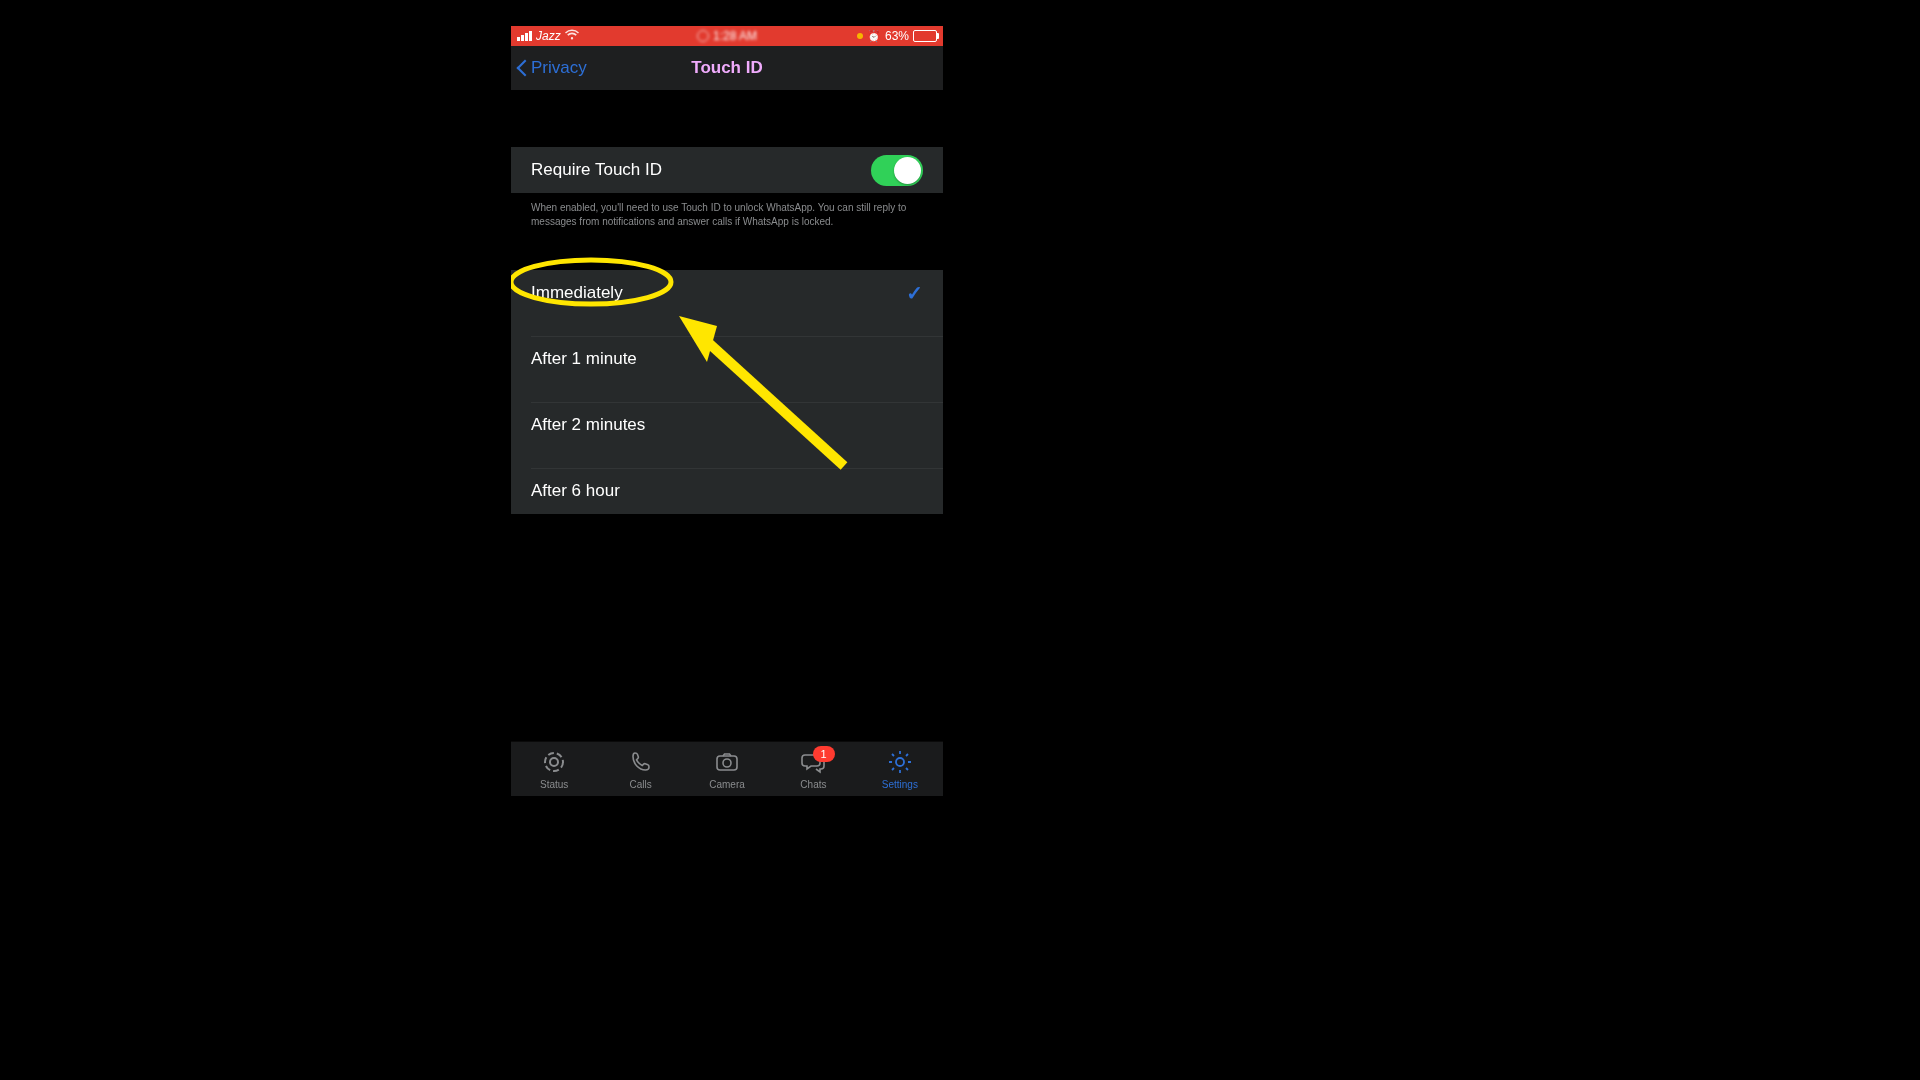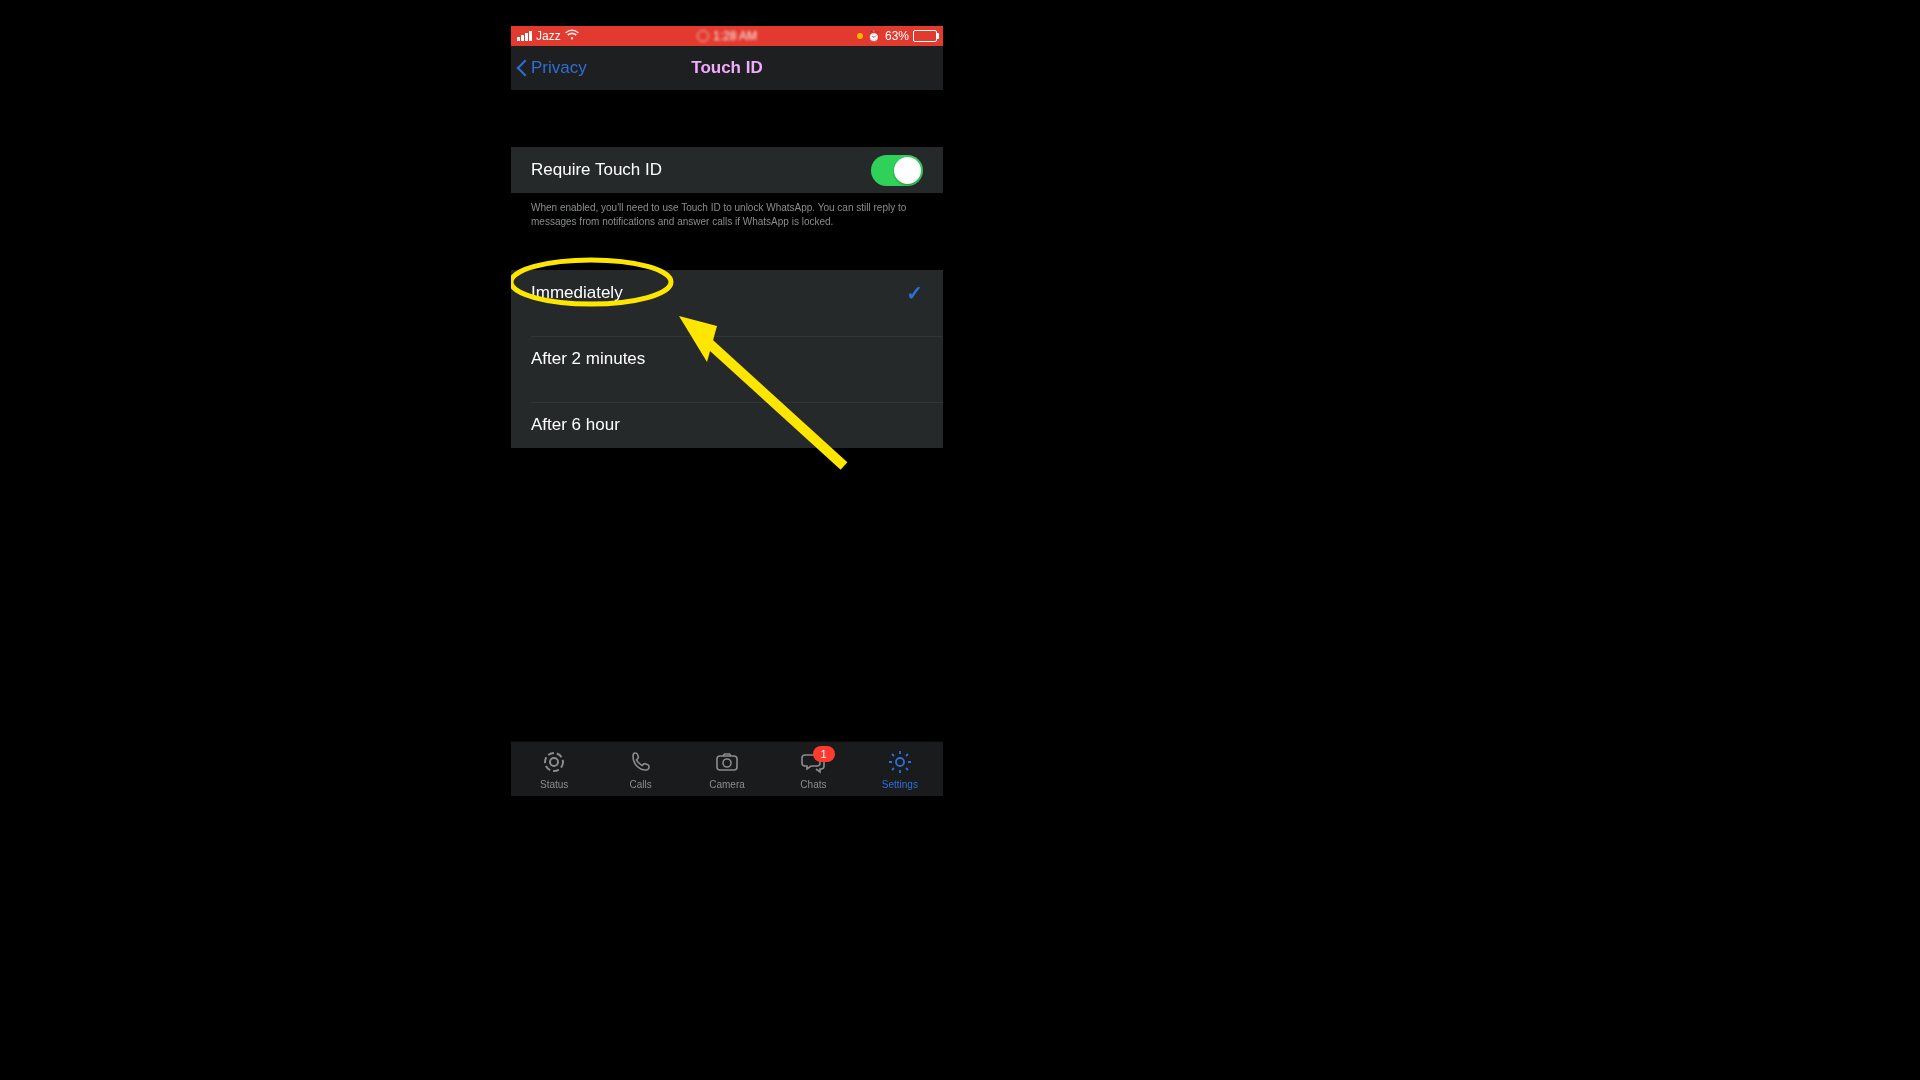--- a/index.html
+++ b/index.html
@@ -32,21 +32,21 @@
   }
   .sb-left { display: flex; align-items: center; gap: 4px; }
   .signal-bars { display: flex; align-items: flex-end; gap: 1px; }
   .signal-bars span {
     width: 3px; background: #fff; display: inline-block;
   }
   .signal-bars span:nth-child(1){height:4px}
   .signal-bars span:nth-child(2){height:6px}
   .signal-bars span:nth-child(3){height:8px}
   .signal-bars span:nth-child(4){height:10px}
-  .sb-carrier { font-size: 12px; }
+  .sb-carrier { font-size: 12px; font-style: italic; }
   .sb-center {
     position: absolute; left: 50%; transform: translateX(-50%);
     display: flex; align-items: center; gap: 4px;
     filter: blur(1.5px);
   }
   .sb-center .dot {
     width: 10px; height: 10px; border: 1px solid rgba(255,255,255,.7);
     border-radius: 50%; display:inline-block; position:relative;
   }
   .sb-right {
@@ -219,20 +219,23 @@
   <div class="footer-text">When enabled, you'll need to use Touch ID to unlock WhatsApp. You can still reply to messages from notifications and answer calls if WhatsApp is locked.</div>
 
   <div class="spacer-2"></div>
 
   <div class="cell-group">
     <div class="cell">
       <span>Immediately</span>
       <span class="checkmark">✓</span>
     </div>
     <div class="cell">
+      <span>After 1 minute</span>
+    </div>
+    <div class="cell">
       <span>After 2 minutes</span>
     </div>
     <div class="cell">
       <span>After 6 hour</span>
     </div>
   </div>
 
   <div class="tabbar">
     <div class="tab">
       <span>

